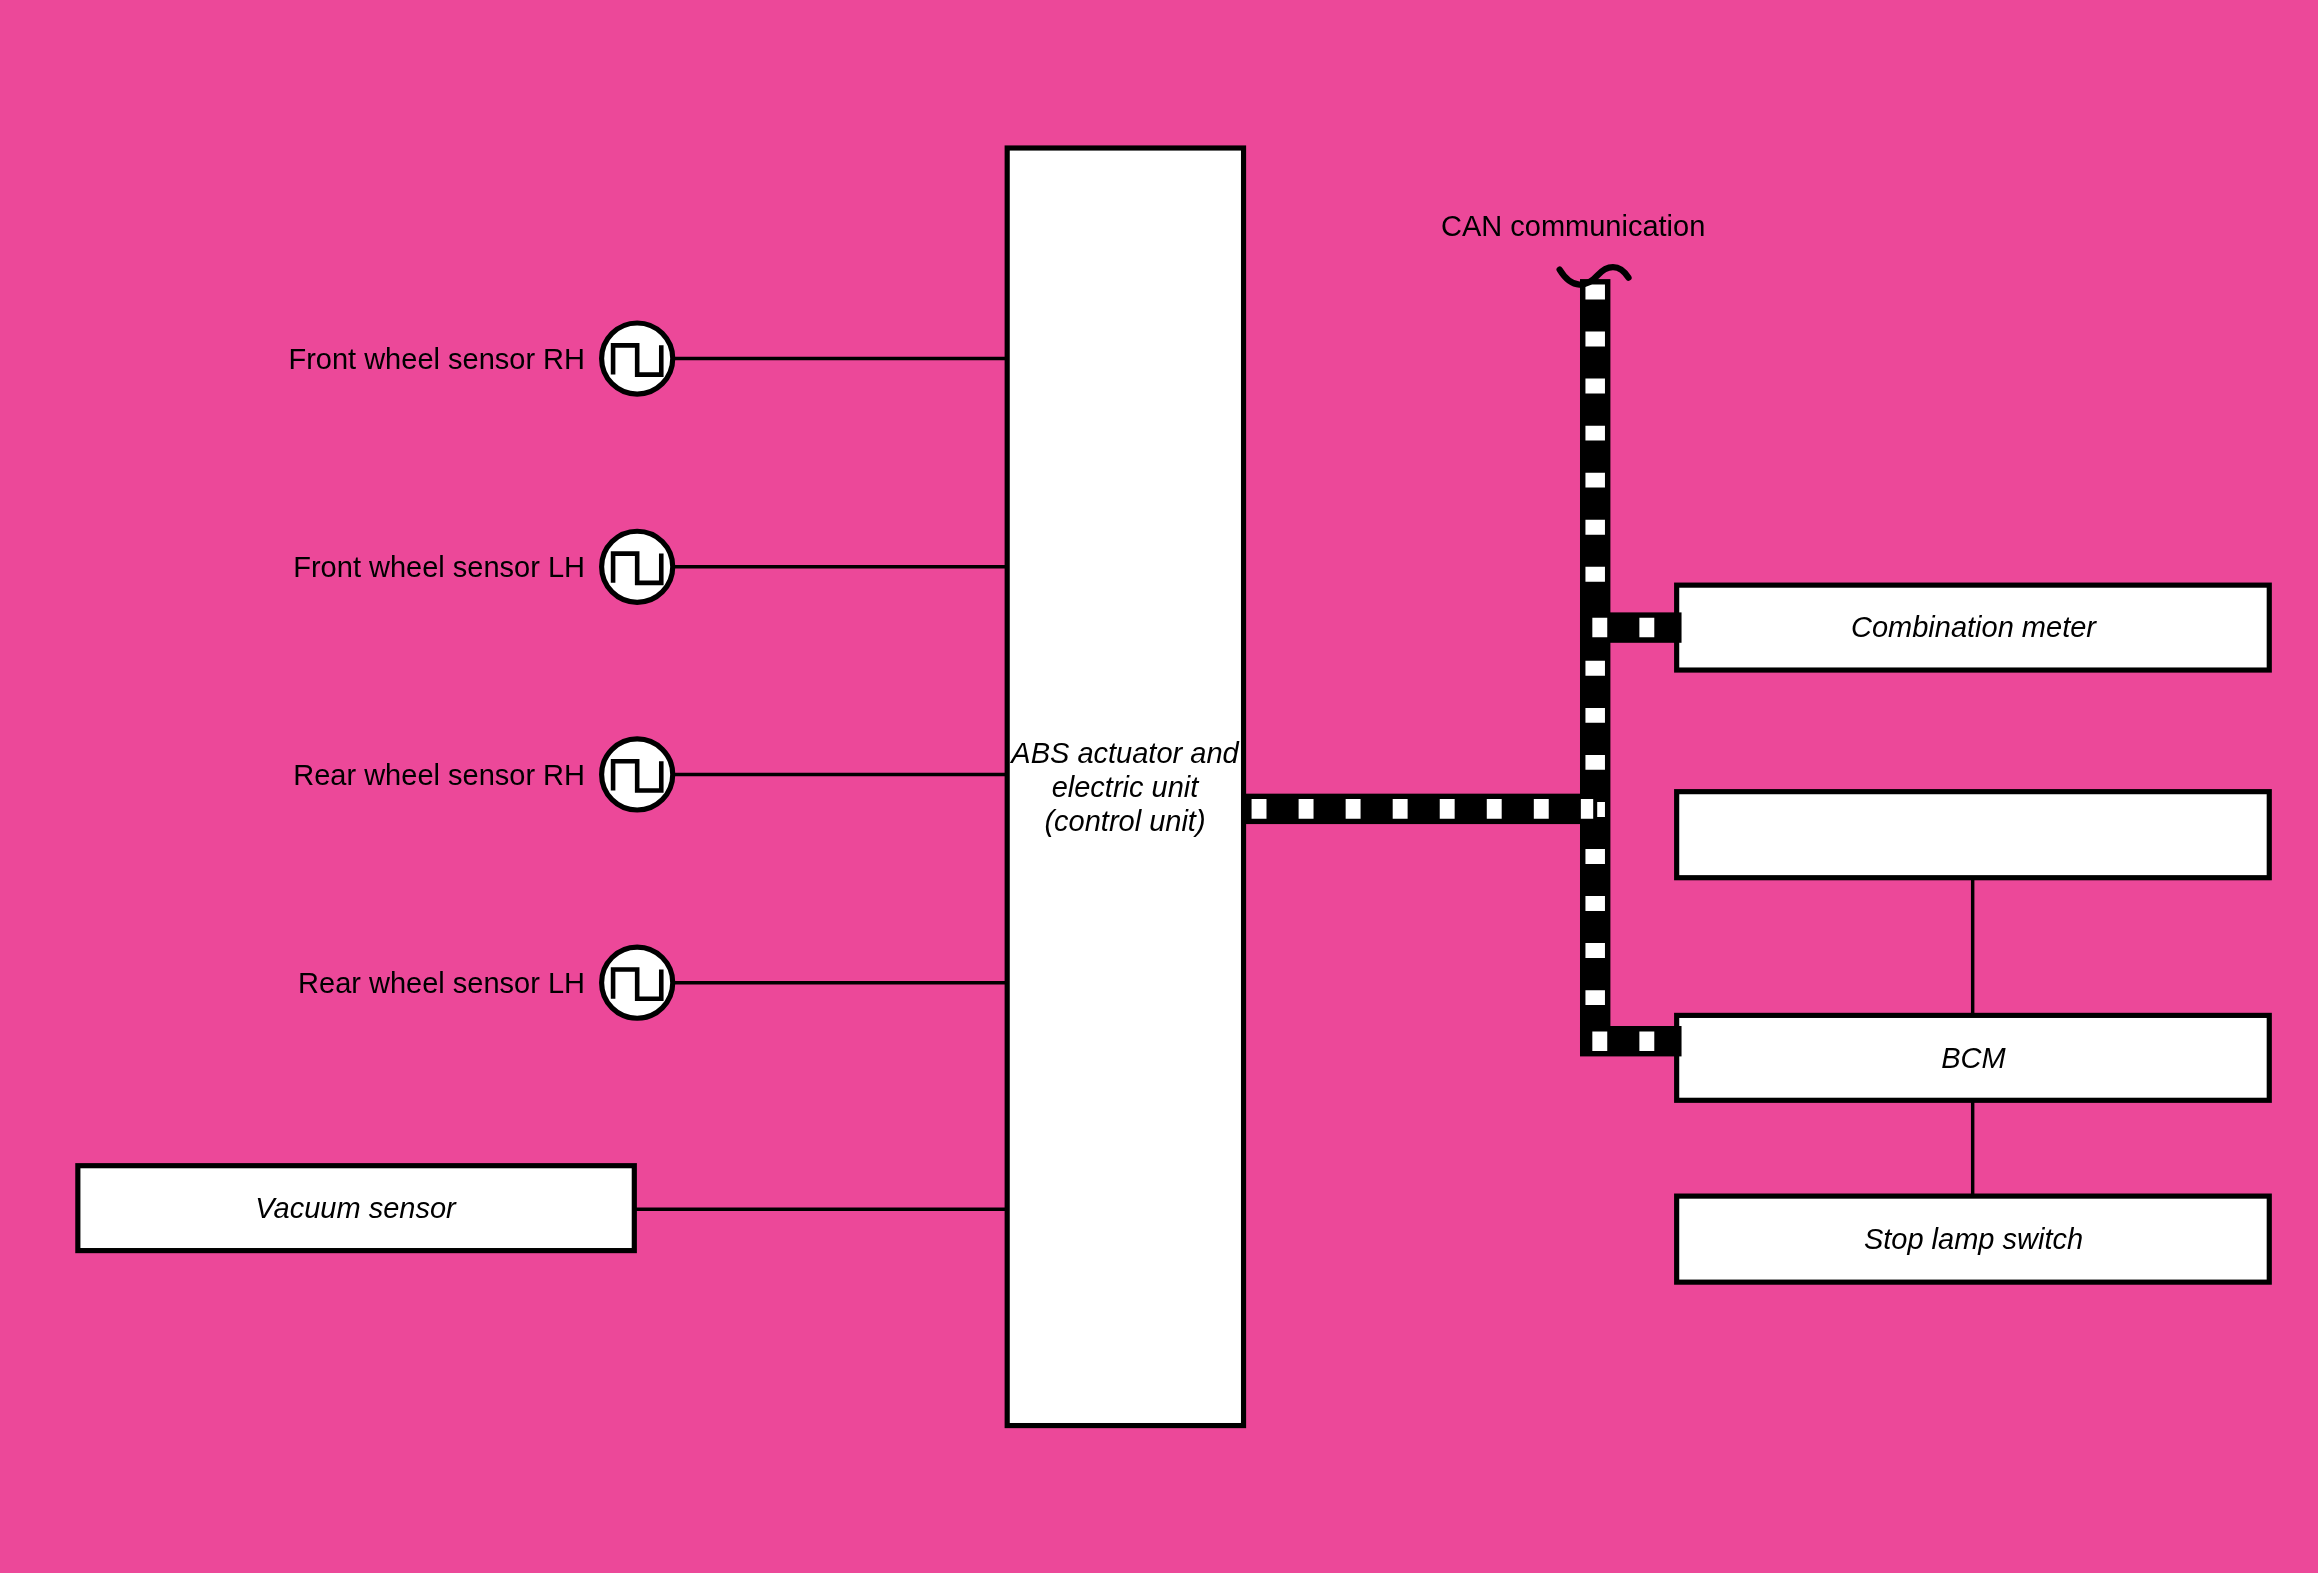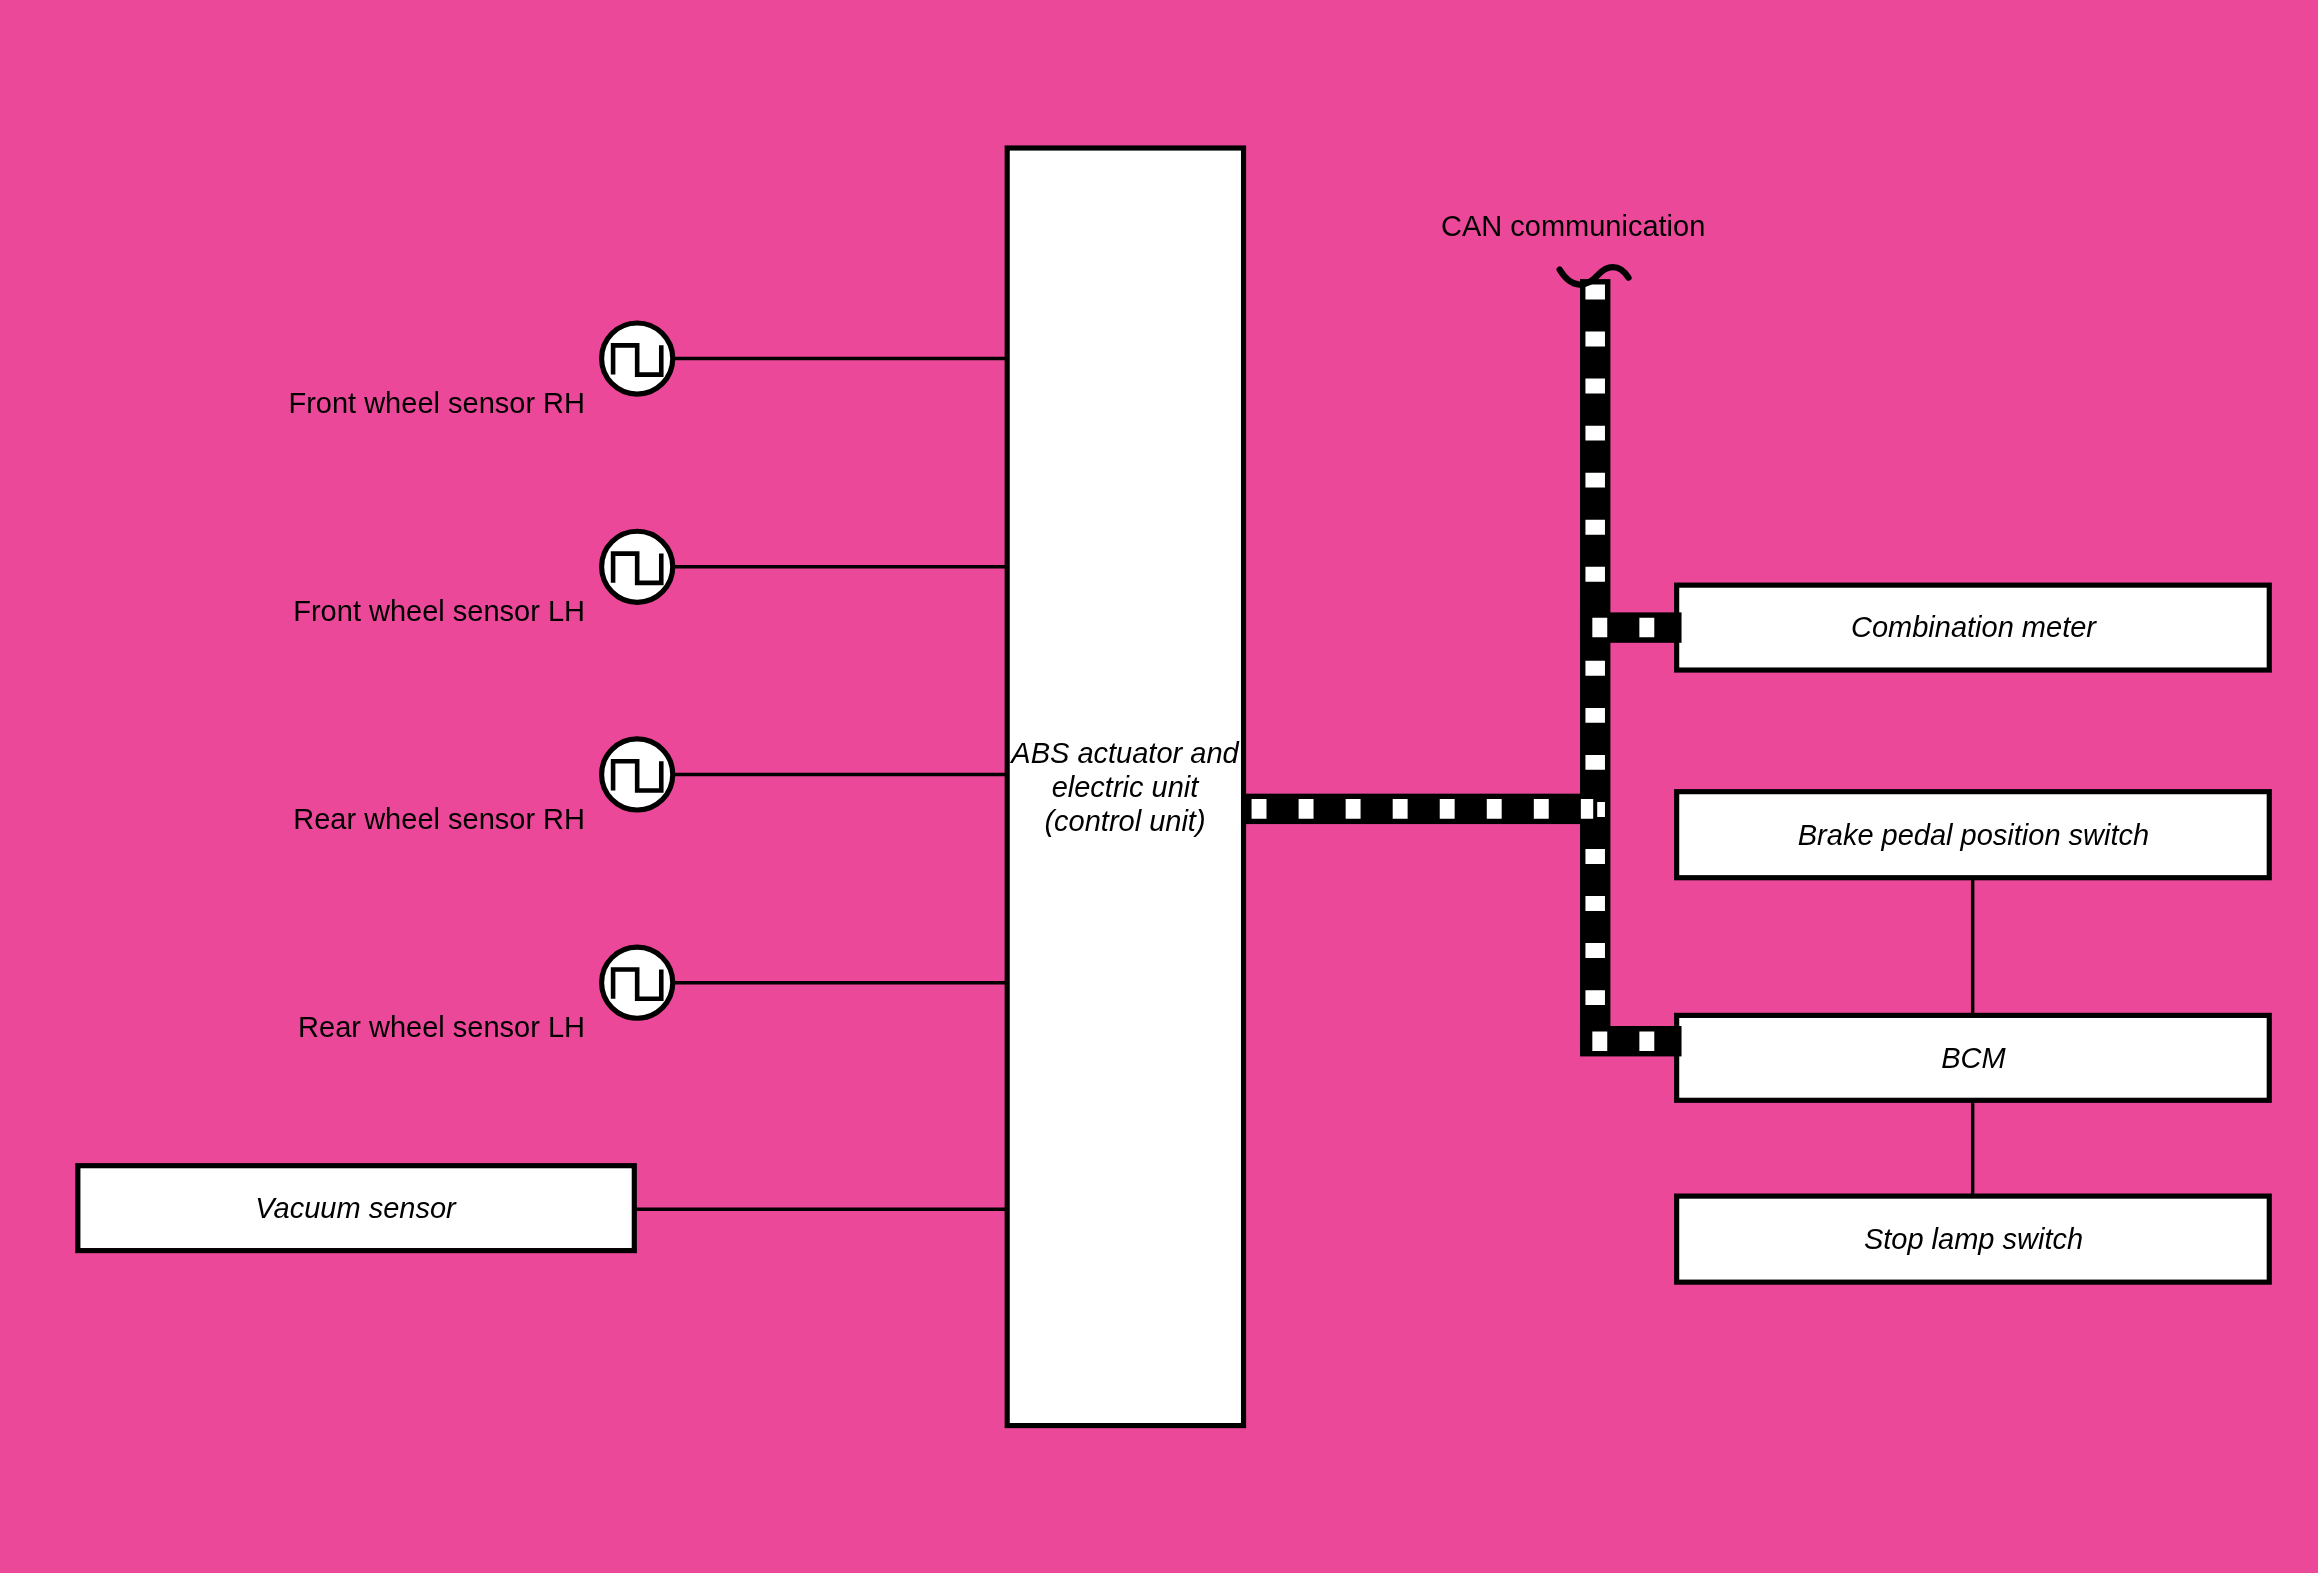--- a/index.html
+++ b/index.html
@@ -43,21 +43,20 @@
     font-size: 29px;
     font-style: italic;
   }
   .free-label {
     display: flex;
     align-items: center;
     font-size: 29px;
   }
   .free-label.right-align {
     justify-content: flex-end;
-    margin-top: 44px;
   }
   .bus-label {
     font-size: 29px;
   }
   .multiline {
     flex-direction: column;
     justify-content: center;
   }
 </style>
 </head>
@@ -143,20 +142,19 @@
   <div class="box-label" style="left:77px; top:1166px; width:557px; height:85px;">Vacuum sensor</div>
 
   <div class="box-label multiline" style="left:1007px; top:148px; width:236px; height:1278px;">
     <span>ABS actuator and</span>
     <span>electric unit</span>
     <span>(control unit)</span>
   </div>
 
   <div class="box-label" style="left:1677px; top:585px; width:593px; height:85px;">Combination meter</div>
 
-  <div class="box-label" style="left:1677px; top:792px; width:593px; height:86px;">Brake pedal position switch</div>
 
   <div class="box-label" style="left:1677px; top:1016px; width:593px; height:85px;">BCM</div>
 
   <div class="box-label" style="left:1677px; top:1196px; width:593px; height:86px;">Stop lamp switch</div>
 
 </div>
 
 
 </body></html>

